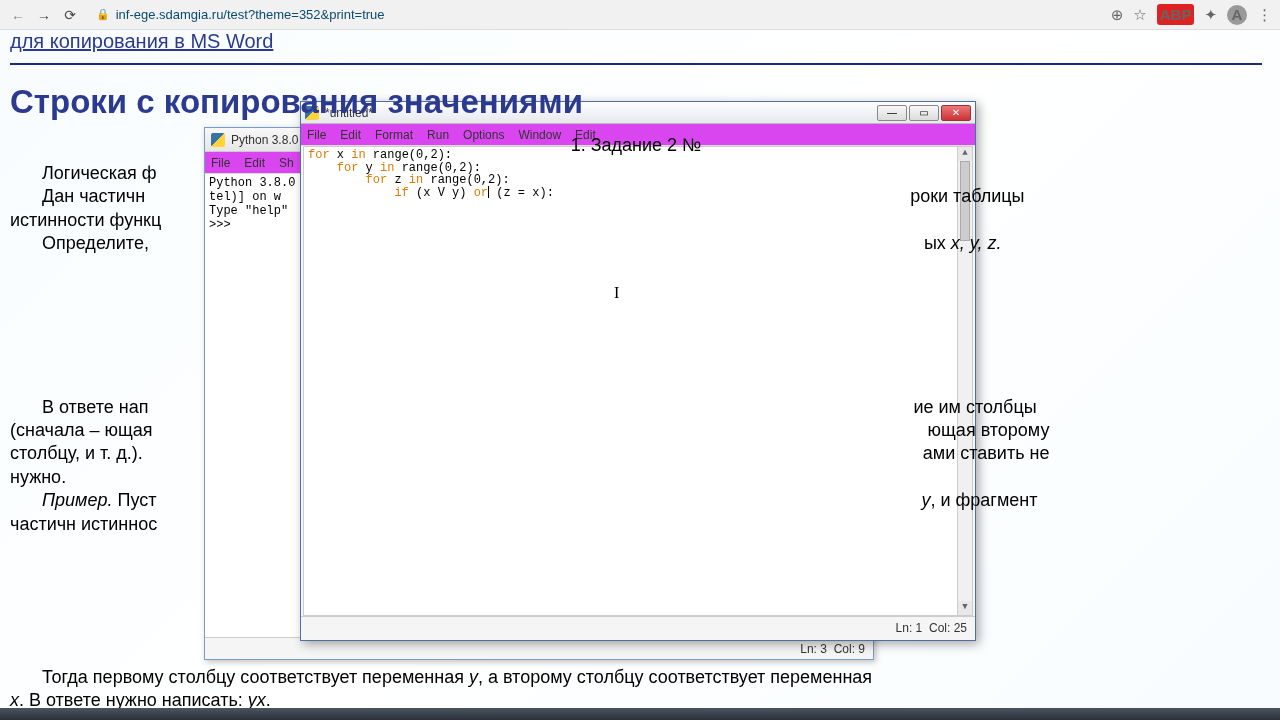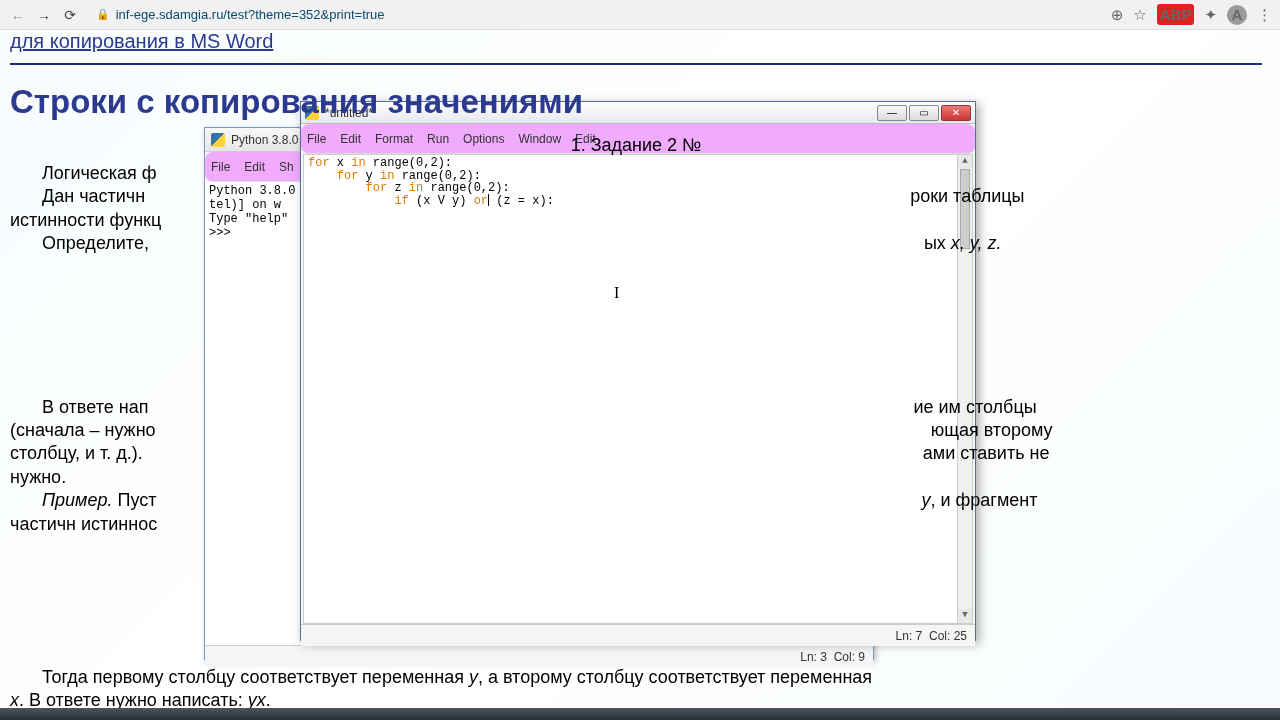--- a/index.html
+++ b/index.html
@@ -28,21 +28,21 @@
 .prose { font-size:18px; font-family:Verdana,Arial,sans-serif; line-height:1.3; text-align:justify; }
 .prose .indent { display:inline-block; width:32px; }
 .prose i { font-style:italic; }
 .gap { height:140px; }
 
 
 .win-shell { position:absolute; top:127px; left:204px; width:670px; height:533px; background:#f5f5f5; border:1px solid #7a9bc2; box-shadow:2px 2px 6px rgba(0,0,0,0.25); }
 .titlebar { height:24px; background:linear-gradient(#f8f8f8,#e6e6e6); display:flex; align-items:center; padding:0 6px; border-bottom:1px solid #ccc; }
 .titlebar .py-icon { width:14px; height:14px; margin-right:6px; background:linear-gradient(135deg,#3673a5 50%,#ffd43b 50%); border-radius:2px; }
 .titlebar .title { font-size:12px; color:#333; }
-.menubar { height:30px; background:#f0abfc; display:flex; align-items:center; padding:0 6px; gap:14px; font-size:12px; color:#333; border-bottom:1px solid #ddd;border-radius:8px; }
+.menubar { height:22px; background:#d946ef; display:flex; align-items:center; padding:0 6px; gap:14px; font-size:12px; color:#333; border-bottom:1px solid #ddd; }
 .shell-body { background:#fff; font-family:"Courier New",monospace; font-size:12px; padding:2px 4px; white-space:pre; color:#000; height:calc(100% - 68px); overflow:hidden; }
 .statusbar { height:22px; background:#f5f5f5; border-top:1px solid #ccc; display:flex; align-items:center; justify-content:flex-end; padding:0 8px; font-size:12px; color:#333; }
 
 
 .win-editor { position:absolute; top:101px; left:300px; width:676px; height:540px; background:#f5f5f5; border:1px solid #4f6fa3; box-shadow:3px 3px 10px rgba(0,0,0,0.35); }
 .win-editor .titlebar2 { height:22px; background:linear-gradient(#fefefe,#e6e8ee); border-bottom:1px solid #bbb; display:flex; align-items:center; padding:0 4px; }
 .win-editor .titlebar2 .py-icon { width:14px; height:14px; margin-right:6px; background:linear-gradient(135deg,#3673a5 50%,#ffd43b 50%); border-radius:2px; }
 .win-editor .titlebar2 .title { font-size:12px; color:#333; flex:1; }
 .win-editor .win-btns { display:flex; gap:2px; }
 .win-editor .wb { width:30px; height:16px; border:1px solid #888; background:linear-gradient(#f8f8f8,#dcdcdc); display:flex; align-items:center; justify-content:center; font-size:10px; border-radius:2px; }
@@ -91,21 +91,21 @@
      <span class="indent"></span><span>Дан  частичн</span>
      <span style="display:inline-block;width:760px;"></span><span>роки  таблицы</span><br>
      <span>истинности функц</span><br>
      <span class="indent"></span><span>Определите,</span>
      <span style="display:inline-block;width:770px;"></span><span>ых</span><i> x, y, z.</i>
    </div>
    <div class="gap"></div>
    <div class="prose">
      <span class="indent"></span><span>В ответе нап</span>
      <span style="display:inline-block;width:760px;"></span><span>ие им столбцы</span><br>
-     <span>(сначала – нужно</span>
+     <span>(сначала – ющая</span>
      <span style="display:inline-block;width:770px;"></span><span>ющая второму</span><br>
      <span>столбцу, и т. д.).</span>
      <span style="display:inline-block;width:775px;"></span><span>ами ставить не</span><br>
      <span>нужно.</span><br>
      <span class="indent"></span><i>Пример.</i><span> Пуст</span>
      <span style="display:inline-block;width:760px;"></span><i>y</i><span>, и фрагмент</span><br>
      <span>частичн истиннос</span>
    </div>
    <div style="height:130px;"></div>
    <div class="prose">
@@ -158,20 +158,20 @@
 <span>    </span><span class="kw">for</span><span> y </span><span class="kw">in</span><span> range(0,2):</span>
 <span>        </span><span class="kw">for</span><span> z </span><span class="kw">in</span><span> range(0,2):</span>
 <span>            </span><span class="kw">if</span><span> (x V y) </span><span class="kw">or</span><span class="caret"></span><span> (z = x):</span>
     <div class="scrollbar">
       <div class="arr up">▲</div>
       <div class="thumb"></div>
       <div class="arr dn">▼</div>
     </div>
   </div>
   <div class="statusbar">
-    <span>Ln: 7</span>&nbsp;&nbsp;
+    <span>Ln: 1</span>&nbsp;&nbsp;
     <span>Col: 25</span>
   </div>
 </div>
 
 <div class="cursor-beam">I</div>
 
 <div class="taskbar"></div>
 
 </body></html>

